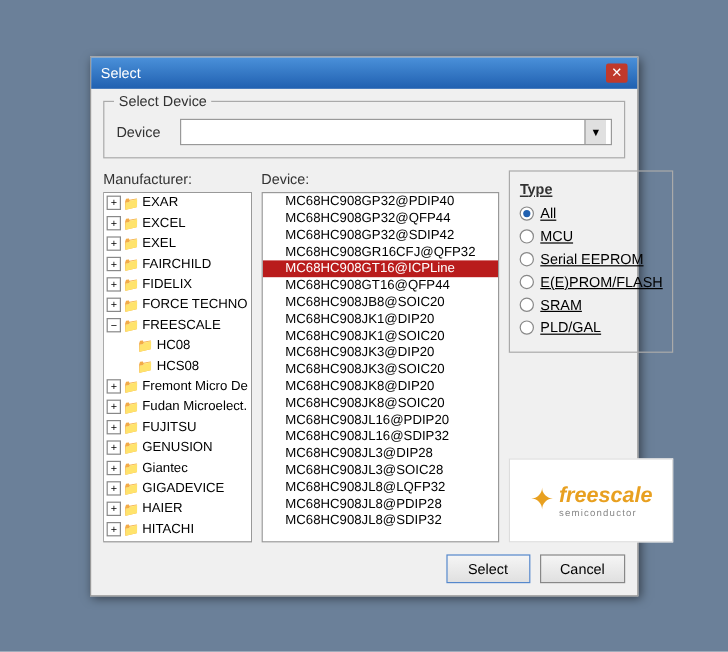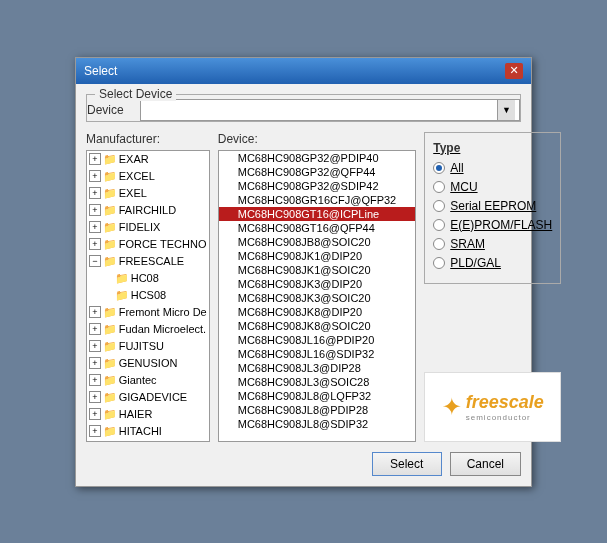--- a/index.html
+++ b/index.html
@@ -40,20 +40,21 @@
       display: flex;
       align-items: center;
       justify-content: center;
       border-radius: 2px;
     }
     .window-body {
       padding: 10px;
     }
     .group-box {
       border: 1px solid #aaa;
+      padding: 10px;
       margin-bottom: 10px;
       position: relative;
     }
     .group-box-title {
       position: absolute;
       top: -8px;
       left: 8px;
       background: #f0f0f0;
       padding: 0 4px;
       font-size: 12px;

